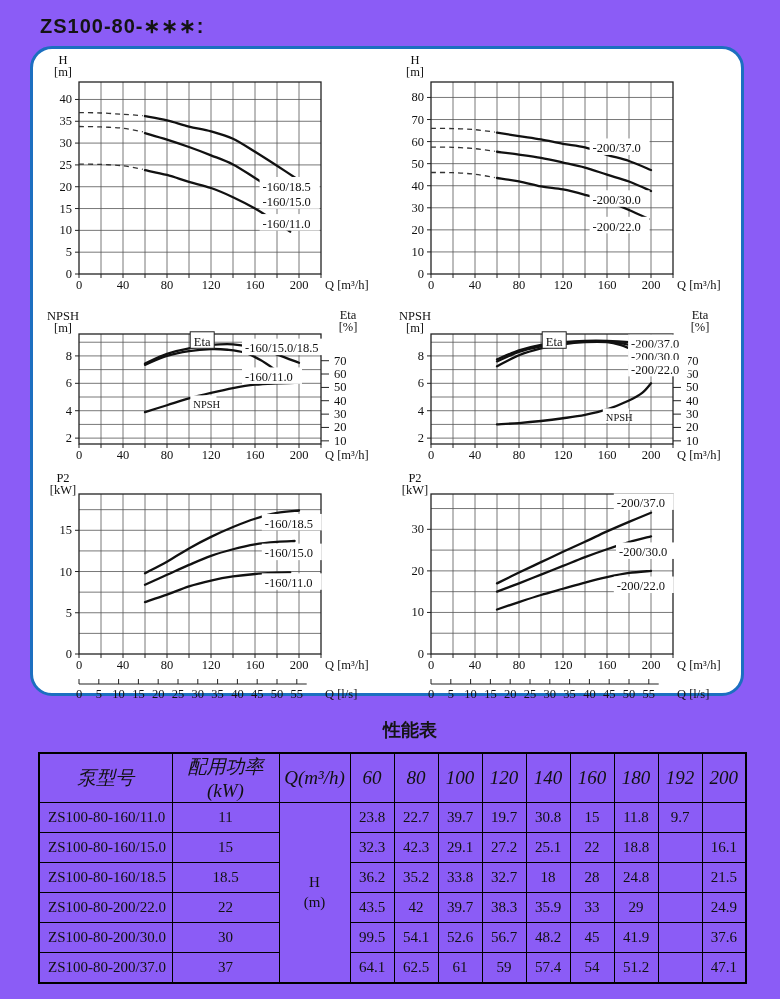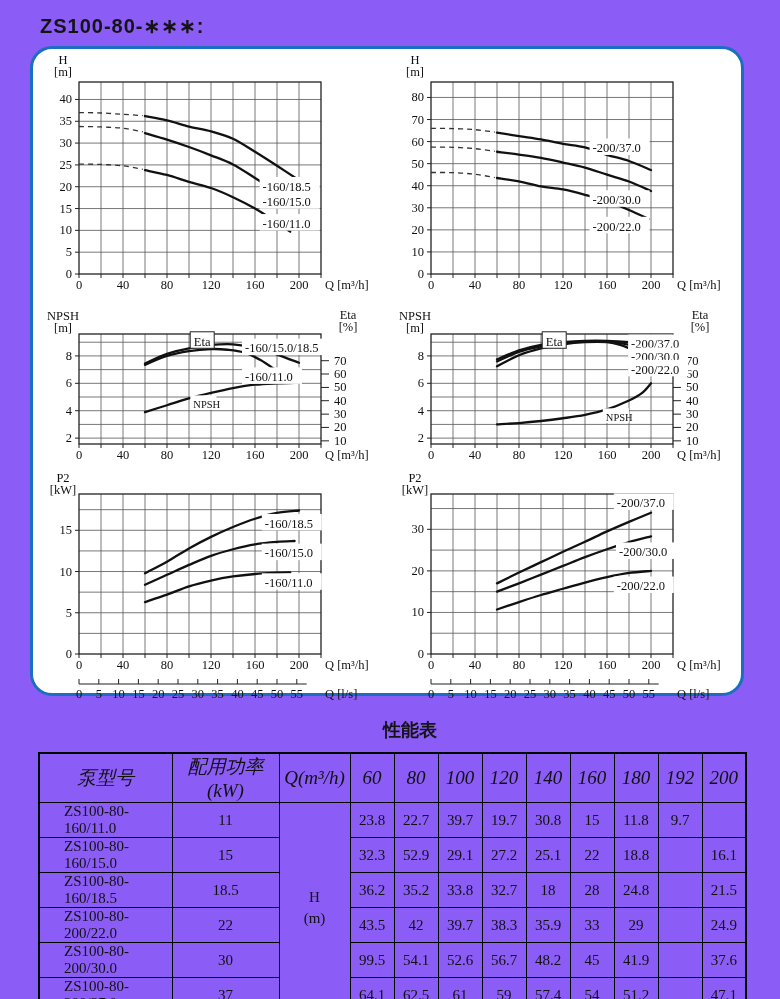--- a/index.html
+++ b/index.html
@@ -14,21 +14,21 @@
   .perf{margin-left:38px;border-collapse:collapse;border:2px solid #000;table-layout:fixed;
         font-family:"Liberation Serif", serif;}
   .perf th,.perf td{border:1px solid #000;text-align:center;vertical-align:middle;
         font-weight:normal;font-size:15px;padding:0 2px;box-sizing:border-box;}
   .perf th{height:46px;font-size:19px;font-style:italic;}
   .perf td{height:30px;}
   .perf th:nth-child(1){width:133px;}
   .perf th:nth-child(2){width:107px;}
   .perf th:nth-child(3){width:71px;margin-top:24px;}
   .perf th:nth-child(n+4){width:44px;}
-  .perf td.model-cell{text-align:left;padding-left:24px;}
+  .perf td.model-cell{text-align:left;padding-left:8px;}
   .perf td.merged{font-size:15px;line-height:1.35;}
   svg text{user-select:none;}
 </style>
 </head>
 <body>
 
 <div class="page">
   <div class="doc-title">ZS100-80-∗∗∗:</div>
 
   <div class="panel" style="border-color: rgb(28, 111, 192);">
@@ -536,21 +536,21 @@
           <td>30.8</td>
           <td>15</td>
           <td>11.8</td>
           <td>9.7</td>
           <td></td>
         </tr>
         <tr>
           <td class="model-cell">ZS100-80-160/15.0</td>
           <td>15</td>
           <td>32.3</td>
-          <td>52.9</td>
+          <td>42.3</td>
           <td>29.1</td>
           <td>27.2</td>
           <td>25.1</td>
           <td>22</td>
           <td>18.8</td>
           <td></td>
           <td>16.1</td>
         </tr>
         <tr>
           <td class="model-cell">ZS100-80-160/18.5</td>

